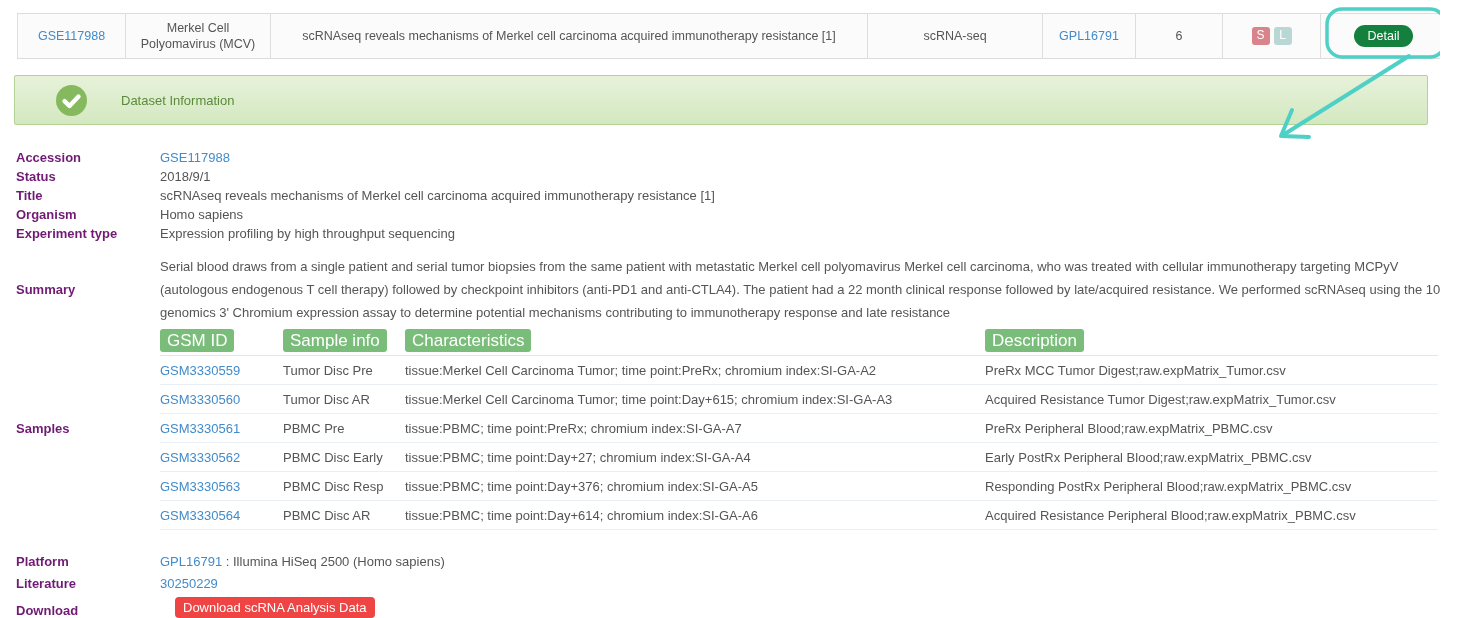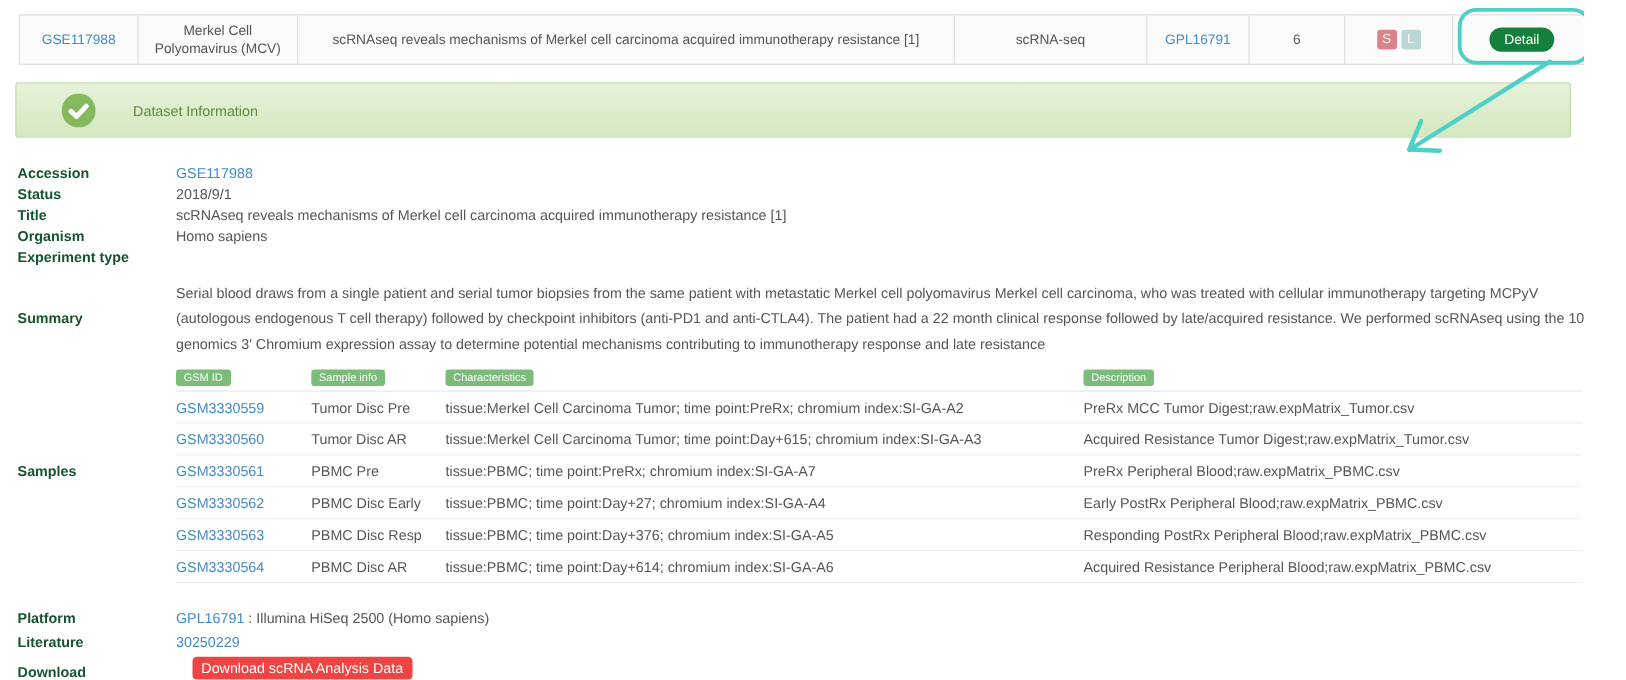--- a/index.html
+++ b/index.html
@@ -30,33 +30,33 @@
   
   .banner { position:absolute; top:75px; left:14px; width:1414px; height:50px; box-sizing:border-box;
     border:1px solid #b5d296; border-radius:2px;
     background:linear-gradient(#e7f2da, #d3e8c0);
     display:flex; align-items:center; padding-left:41px; }
   .banner-text { color:#5c8a3c; font-size:13px; margin-left:34px;text-align:center; }
 
   
   .details { position:absolute; top:148px; left:0; width:1478px; font-size:13px; }
   .field { display:flex; padding-left:16px; box-sizing:border-box; }
-  .lbl { width:144px; font-weight:bold; color:#14532d; flex-shrink:0; }
+  .lbl { width:144px; font-weight:bold; color:#701a75; flex-shrink:0; }
   .val { color:#555; flex:1; padding-right:16px; }
   .rowsimple { line-height:19px; }
   .summary { line-height:23px; margin-top:12px; }
   .samples-field { margin-top:3px; align-items:center; }
   .samples-field .lbl { align-self:center; }
 
   .stable { flex:1; margin-right:40px; }
   .srow { display:flex; height:28px; align-items:center; border-bottom:1px solid #e9eff5; }
   .shead { border-bottom:1px solid #dfe8f0; }
   .sc1{width:123px; flex-shrink:0;} .sc2{width:122px; flex-shrink:0;}
   .sc3{width:580px; flex-shrink:0;} .sc4{flex:1;}
-  .hbadge { background:#7abd7a; color:#fff; border-radius:3px; padding:2px 7px; font-size:10px; }
+  .hbadge { background:#7abd7a; color:#fff; border-radius:3px; padding:2px 7px; font-size:17px; }
 
   .platform-field { margin-top:22px; line-height:20px; }
   .lit-field { line-height:20px; margin-top:2px; }
   .dl-field { margin-top:3px; align-items:flex-end;gap:15px; }
   .dl-btn { background:#ef4444; color:#fff; border:none; border-radius:4px;
     padding:3px 8px; font-size:13px; cursor:pointer; font-family:inherit; }
 </style>
 </head>
 <body>
 
@@ -115,20 +115,21 @@
       <div class="val">scRNAseq reveals mechanisms of Merkel cell carcinoma acquired immunotherapy resistance [1]</div>
     </div>
 
     <div class="field rowsimple">
       <div class="lbl">Organism</div>
       <div class="val">Homo sapiens</div>
     </div>
 
     <div class="field rowsimple">
       <div class="lbl">Experiment type</div>
+      <div class="val">Expression profiling by high throughput sequencing</div>
     </div>
 
     <div class="field summary">
       <div class="lbl" style="align-self:center;">Summary</div>
       <div class="val">Serial blood draws from a single patient and serial tumor biopsies from the same patient with metastatic Merkel cell polyomavirus Merkel cell carcinoma, who was treated with cellular immunotherapy targeting MCPyV (autologous endogenous T cell therapy) followed by checkpoint inhibitors (anti-PD1 and anti-CTLA4). The patient had a 22 month clinical response followed by late/acquired resistance. We performed scRNAseq using the 10x genomics 3' Chromium expression assay to determine potential mechanisms contributing to immunotherapy response and late resistance</div>
     </div>
 
     <div class="field samples-field">
       <div class="lbl">Samples</div>
       <div class="stable">

